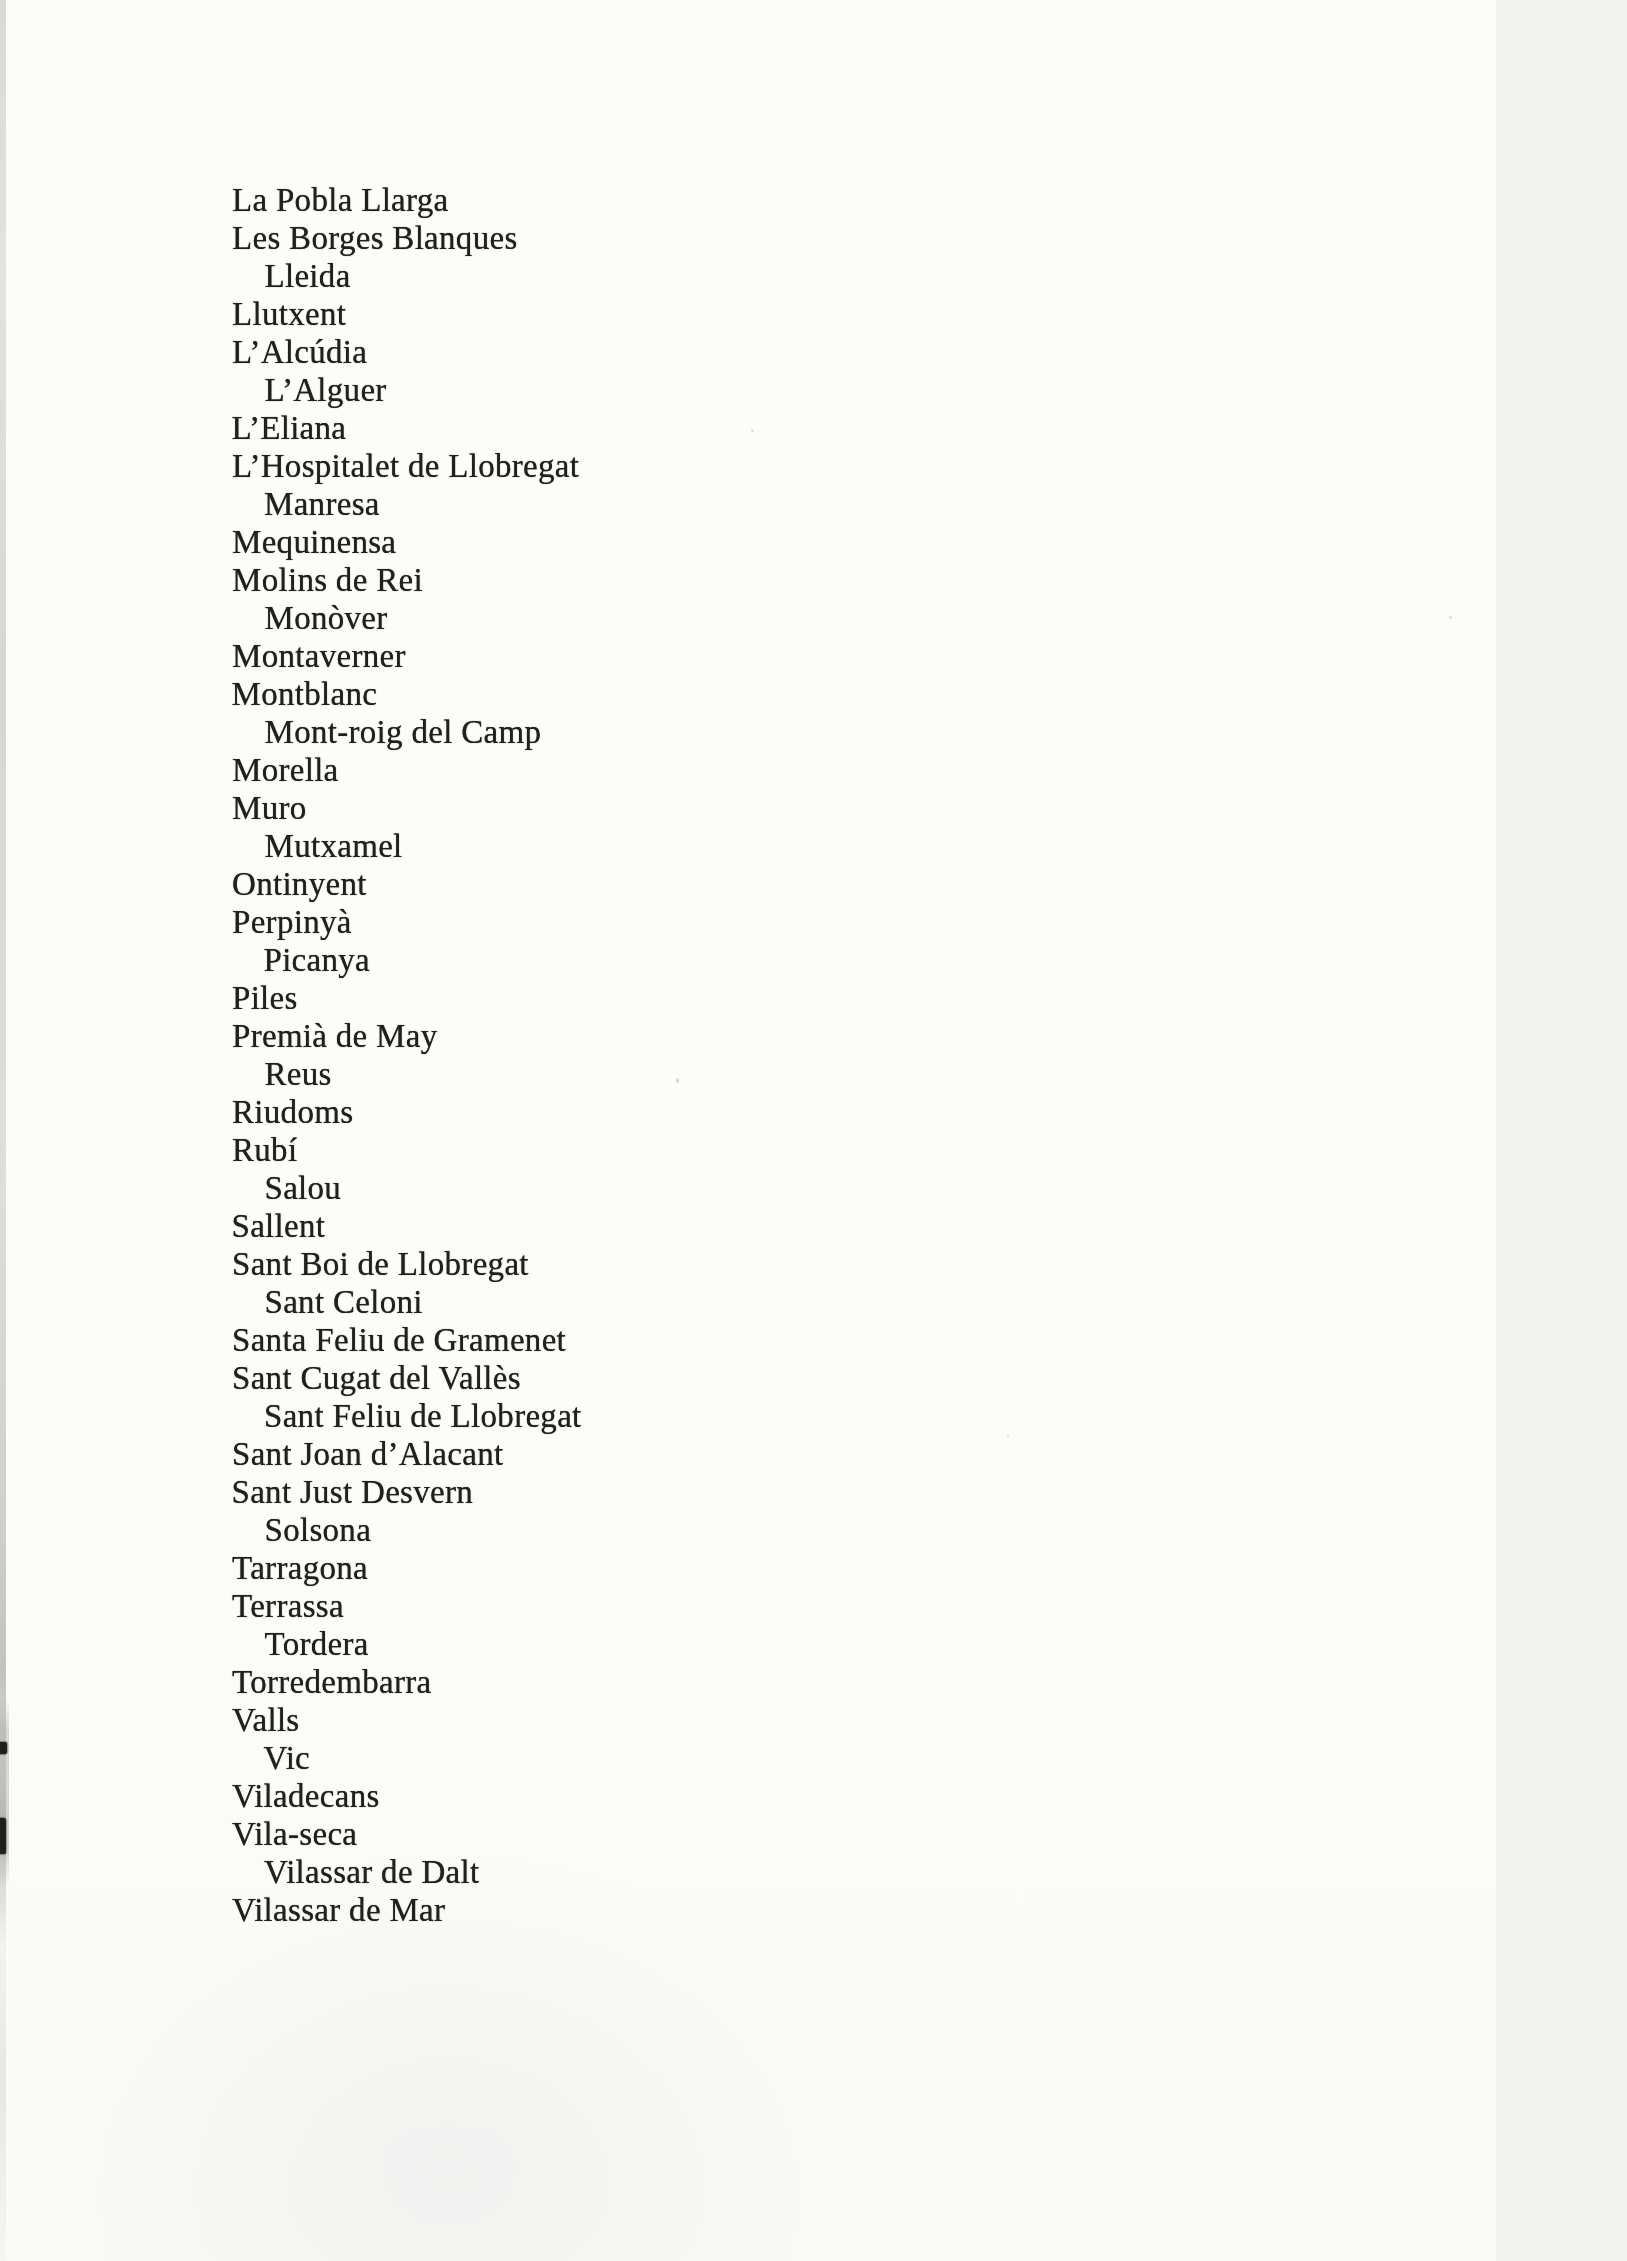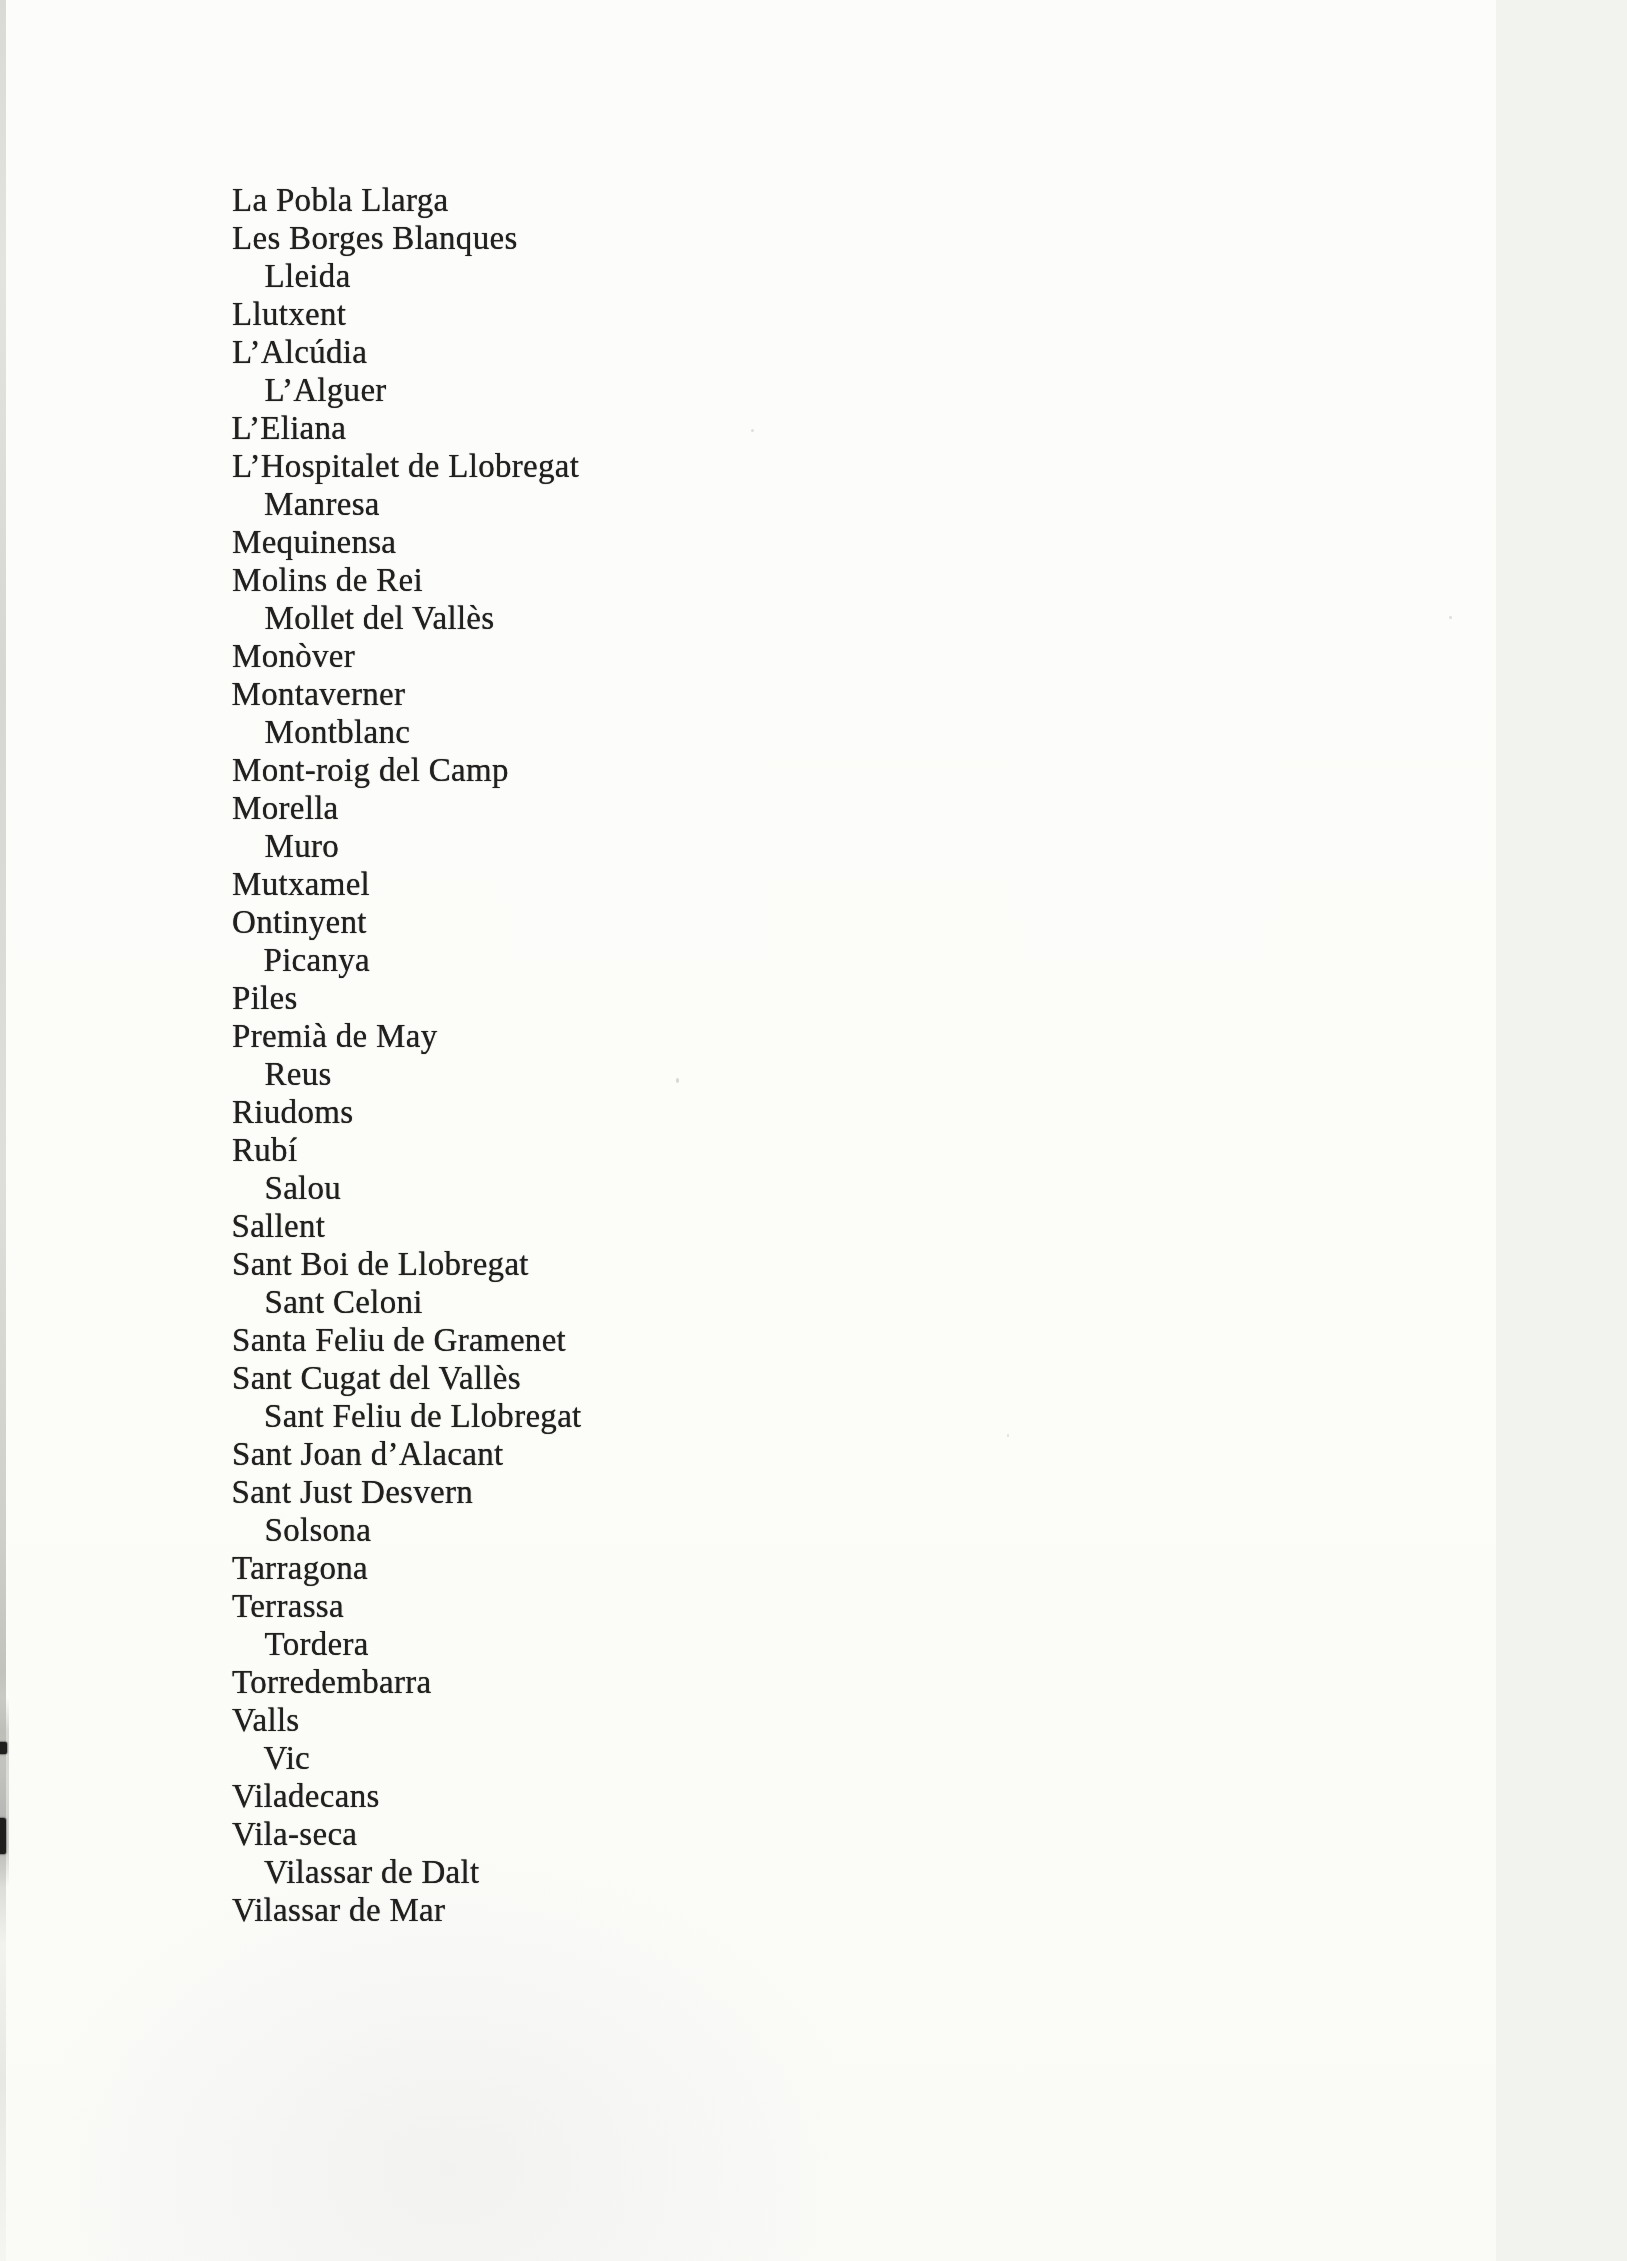--- a/index.html
+++ b/index.html
@@ -126,29 +126,29 @@
       <div class="city-line">Les Borges Blanques</div>
       <div class="city-line">Lleida</div>
       <div class="city-line">Llutxent</div>
       <div class="city-line">L’Alcúdia</div>
       <div class="city-line">L’Alguer</div>
       <div class="city-line">L’Eliana</div>
       <div class="city-line">L’Hospitalet de Llobregat</div>
       <div class="city-line">Manresa</div>
       <div class="city-line">Mequinensa</div>
       <div class="city-line">Molins de Rei</div>
-      <div class="city-line">Mollet del Vallès</div>
       <div class="city-line">Monòver</div>
       <div class="city-line">Montaverner</div>
       <div class="city-line">Montblanc</div>
       <div class="city-line">Mont-roig del Camp</div>
       <div class="city-line">Morella</div>
       <div class="city-line">Muro</div>
       <div class="city-line">Mutxamel</div>
       <div class="city-line">Ontinyent</div>
+      <div class="city-line">Perpinyà</div>
       <div class="city-line">Picanya</div>
       <div class="city-line">Piles</div>
       <div class="city-line">Premià de May</div>
       <div class="city-line">Reus</div>
       <div class="city-line">Riudoms</div>
       <div class="city-line">Rubí</div>
       <div class="city-line">Salou</div>
       <div class="city-line">Sallent</div>
       <div class="city-line">Sant Boi de Llobregat</div>
       <div class="city-line">Sant Celoni</div>

